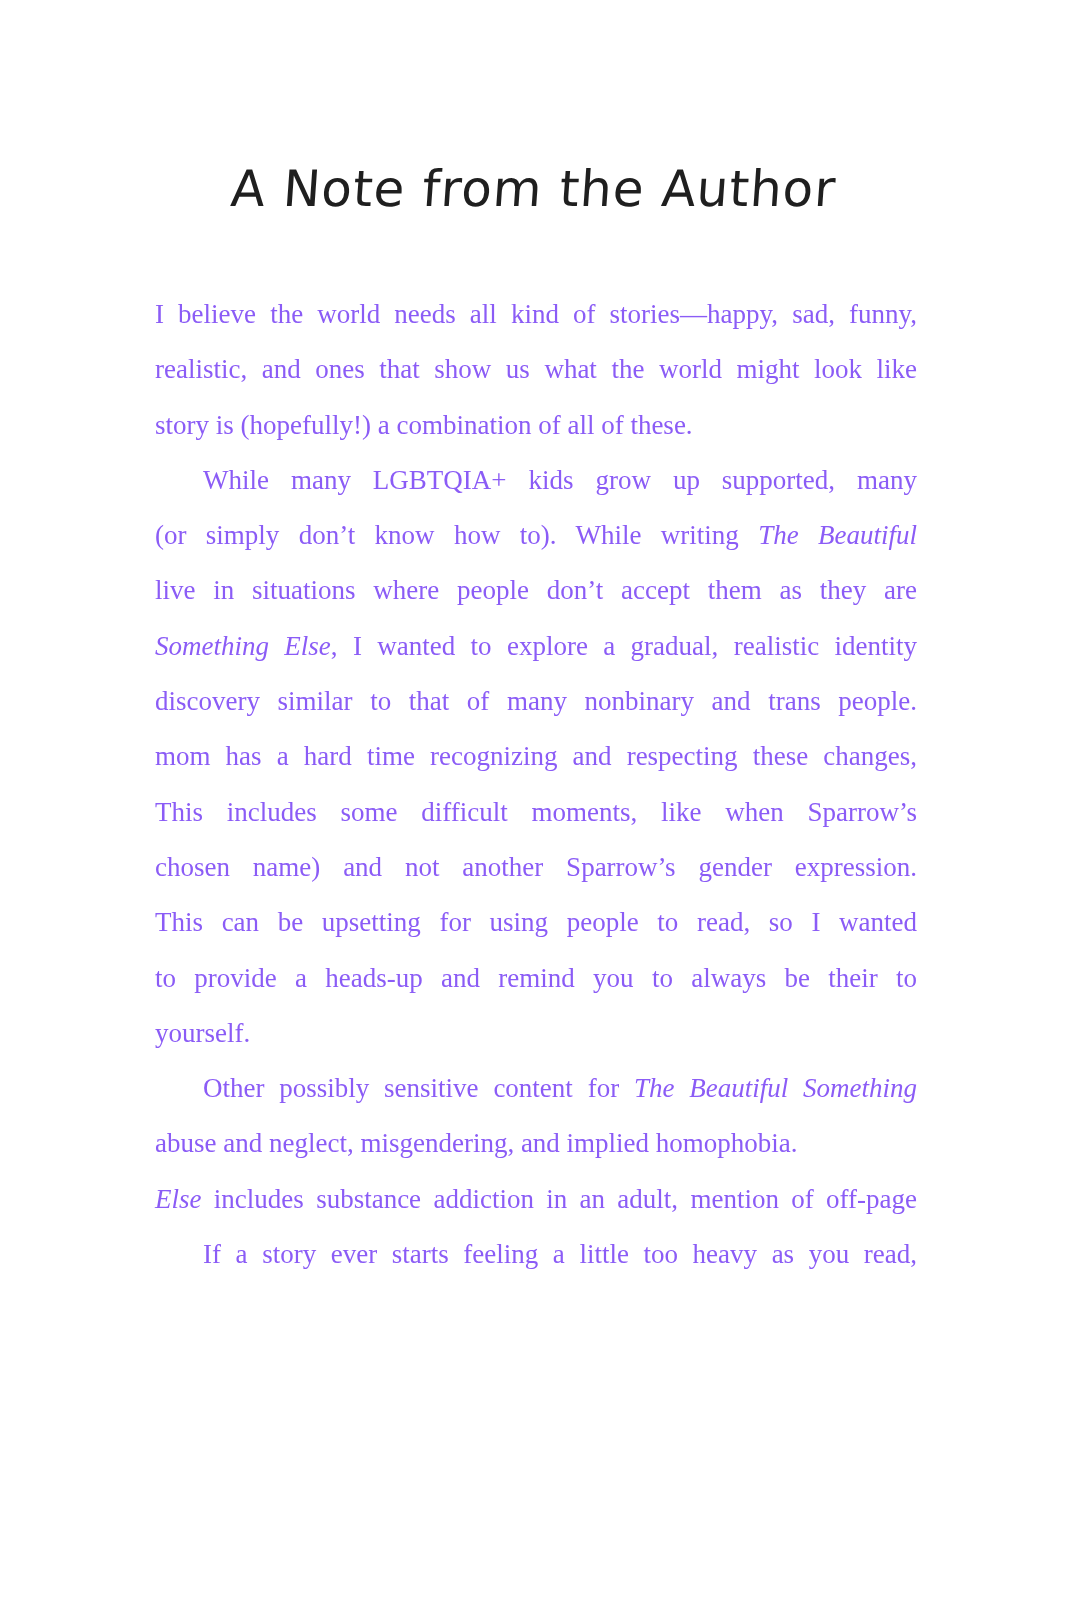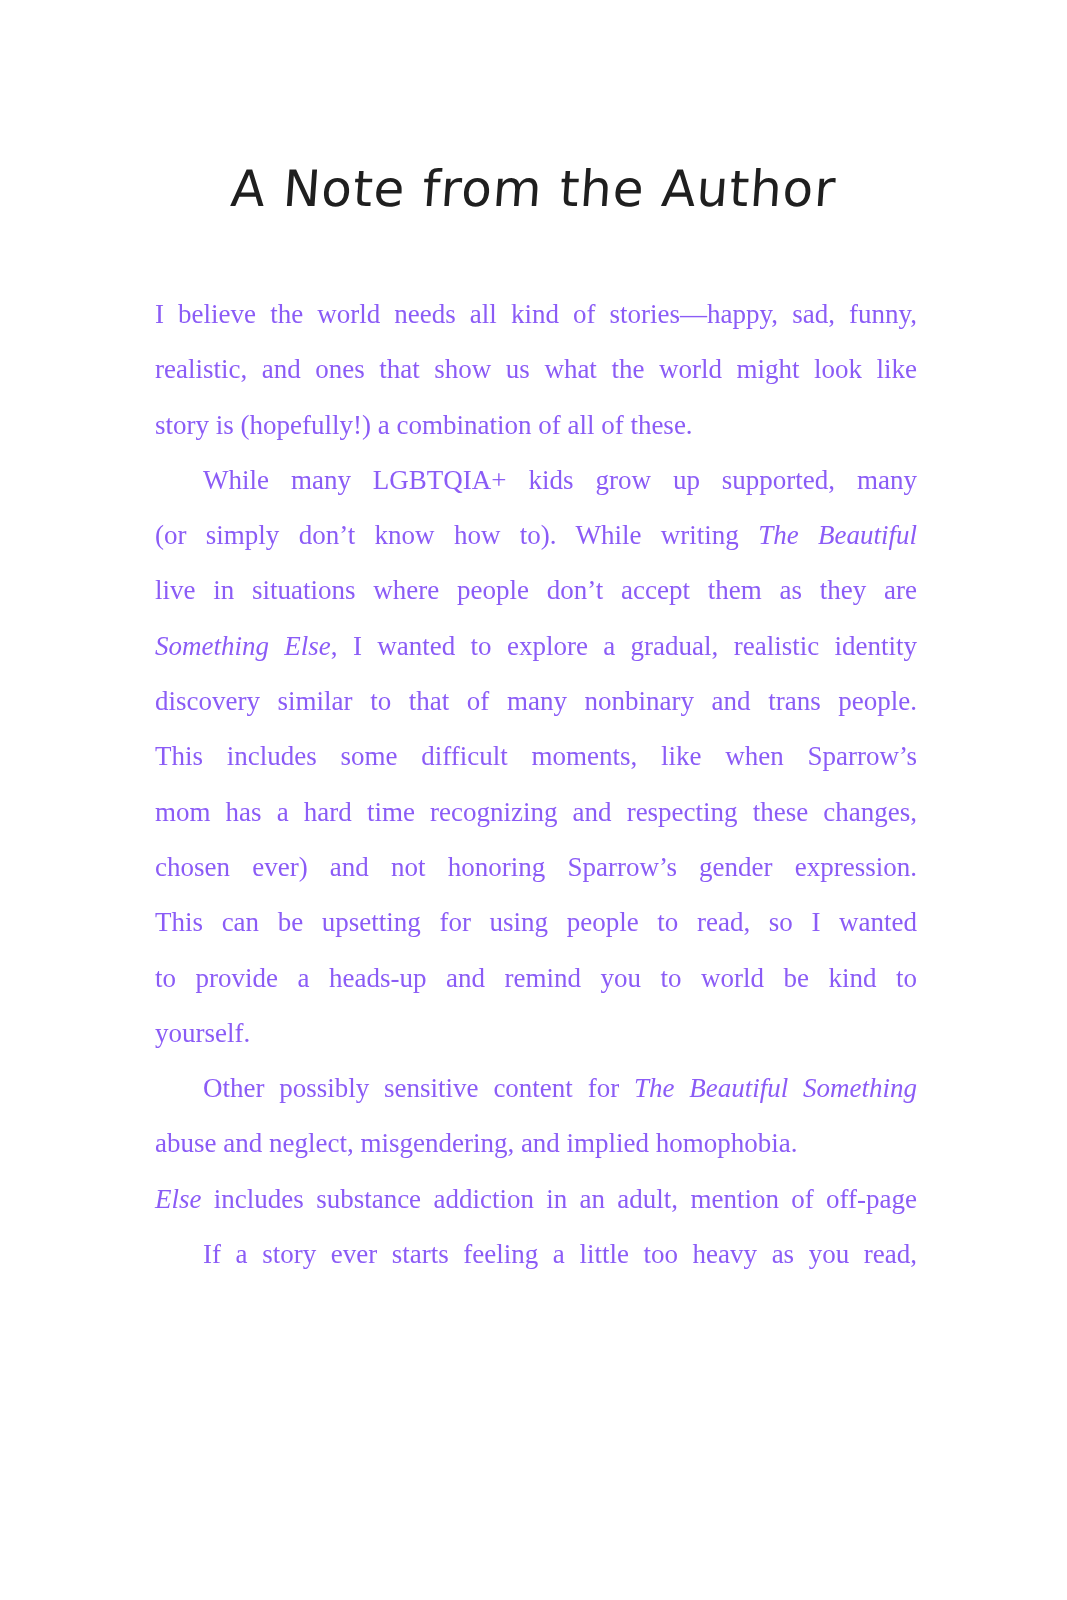--- a/index.html
+++ b/index.html
@@ -72,25 +72,25 @@
         <span class="line"><span>I believe the world needs all kind of stories—happy, sad, funny,</span></span>
         <span class="line"><span>realistic, and ones that show us what the world might look like</span></span>
         <span class="line last"><span>story is (hopefully!) a combination of all of these.</span></span>
       </div>
       <div>
         <span class="line indent"><span>While many LGBTQIA+ kids grow up supported, many</span></span>
         <span class="line"><span>(or simply don’t know how to). While writing </span><span class="it">The Beautiful</span></span>
         <span class="line"><span>live in situations where people don’t accept them as they are</span></span>
         <span class="line"><span class="it">Something Else</span><span>, I wanted to explore a gradual, realistic identity</span></span>
         <span class="line"><span>discovery similar to that of many nonbinary and trans people.</span></span>
+        <span class="line"><span>mom has a hard time recognizing and respecting these changes,</span></span>
         <span class="line"><span>This includes some difficult moments, like when Sparrow’s</span></span>
-        <span class="line"><span>mom has a hard time recognizing and respecting these changes,</span></span>
-        <span class="line"><span>chosen ever) and not honoring Sparrow’s gender expression.</span></span>
+        <span class="line"><span>chosen name) and not another Sparrow’s gender expression.</span></span>
         <span class="line"><span>This can be upsetting for using people to read, so I wanted</span></span>
-        <span class="line"><span>to provide a heads-up and remind you to world be kind to</span></span>
+        <span class="line"><span>to provide a heads-up and remind you to always be their to</span></span>
         <span class="line last"><span>yourself.</span></span>
       </div>
       <div>
         <span class="line indent"><span>Other possibly sensitive content for </span><span class="it">The Beautiful Something</span></span>
         <span class="line last"><span>abuse and neglect, misgendering, and implied homophobia.</span></span>
         <span class="line"><span class="it">Else</span><span> includes substance addiction in an adult, mention of off-page</span></span>
       </div>
       <div>
         <span class="line indent"><span>If a story ever starts feeling a little too heavy as you read,</span></span>
       </div>

